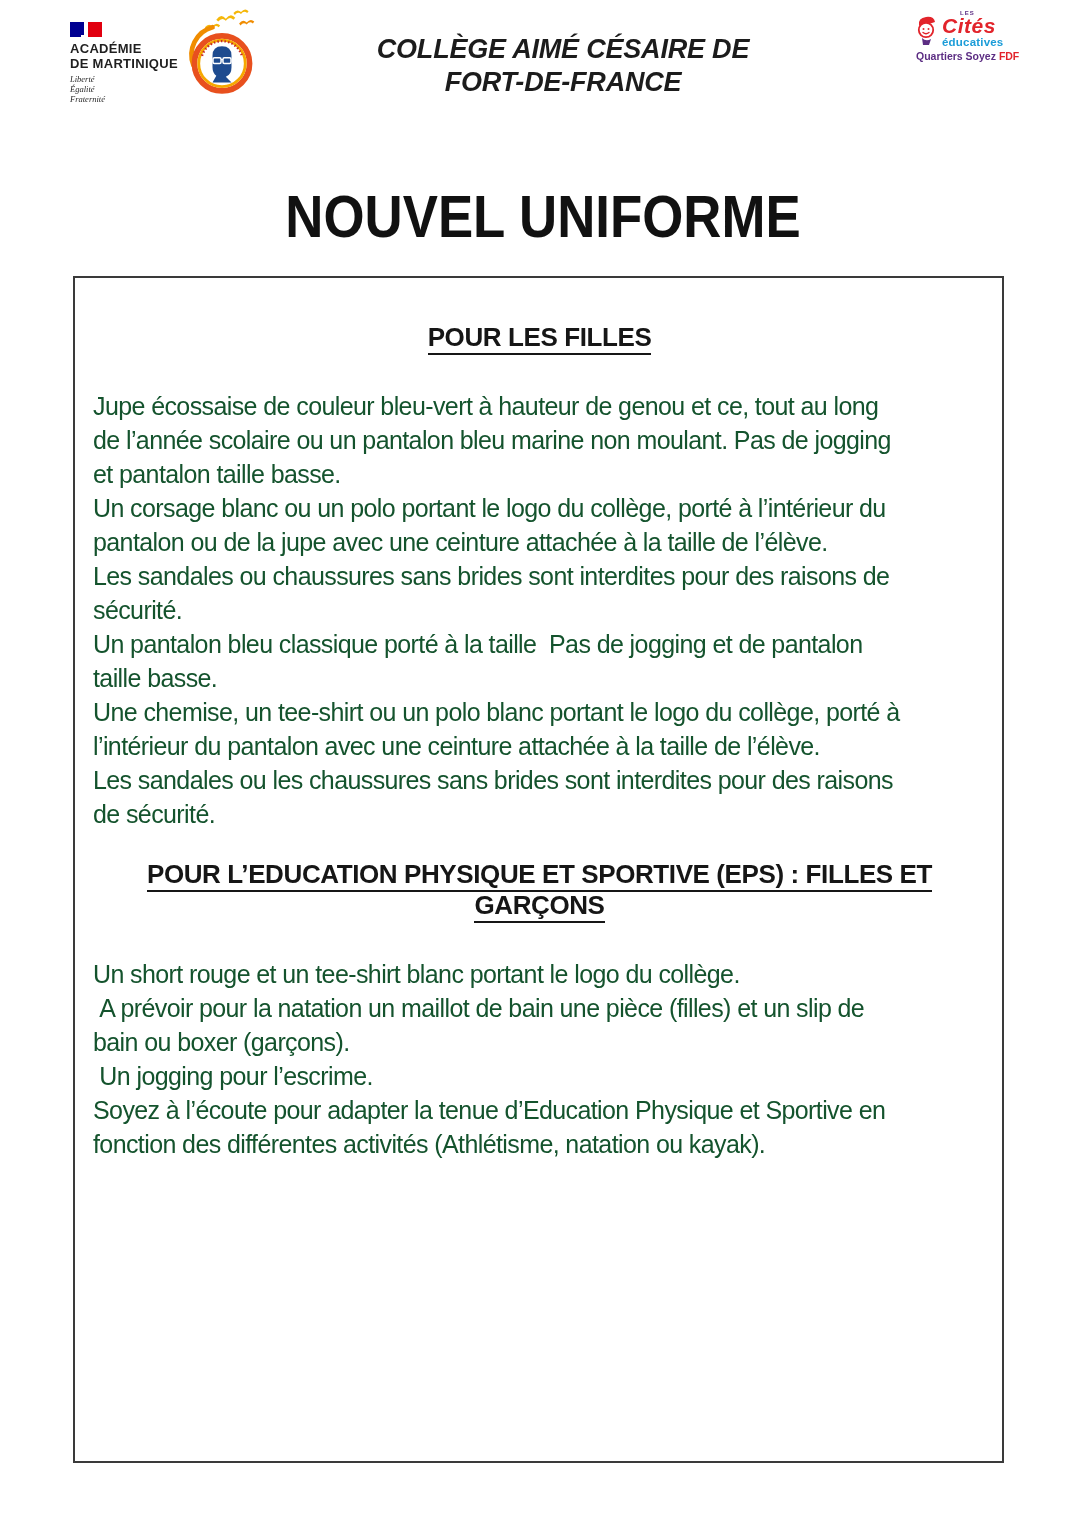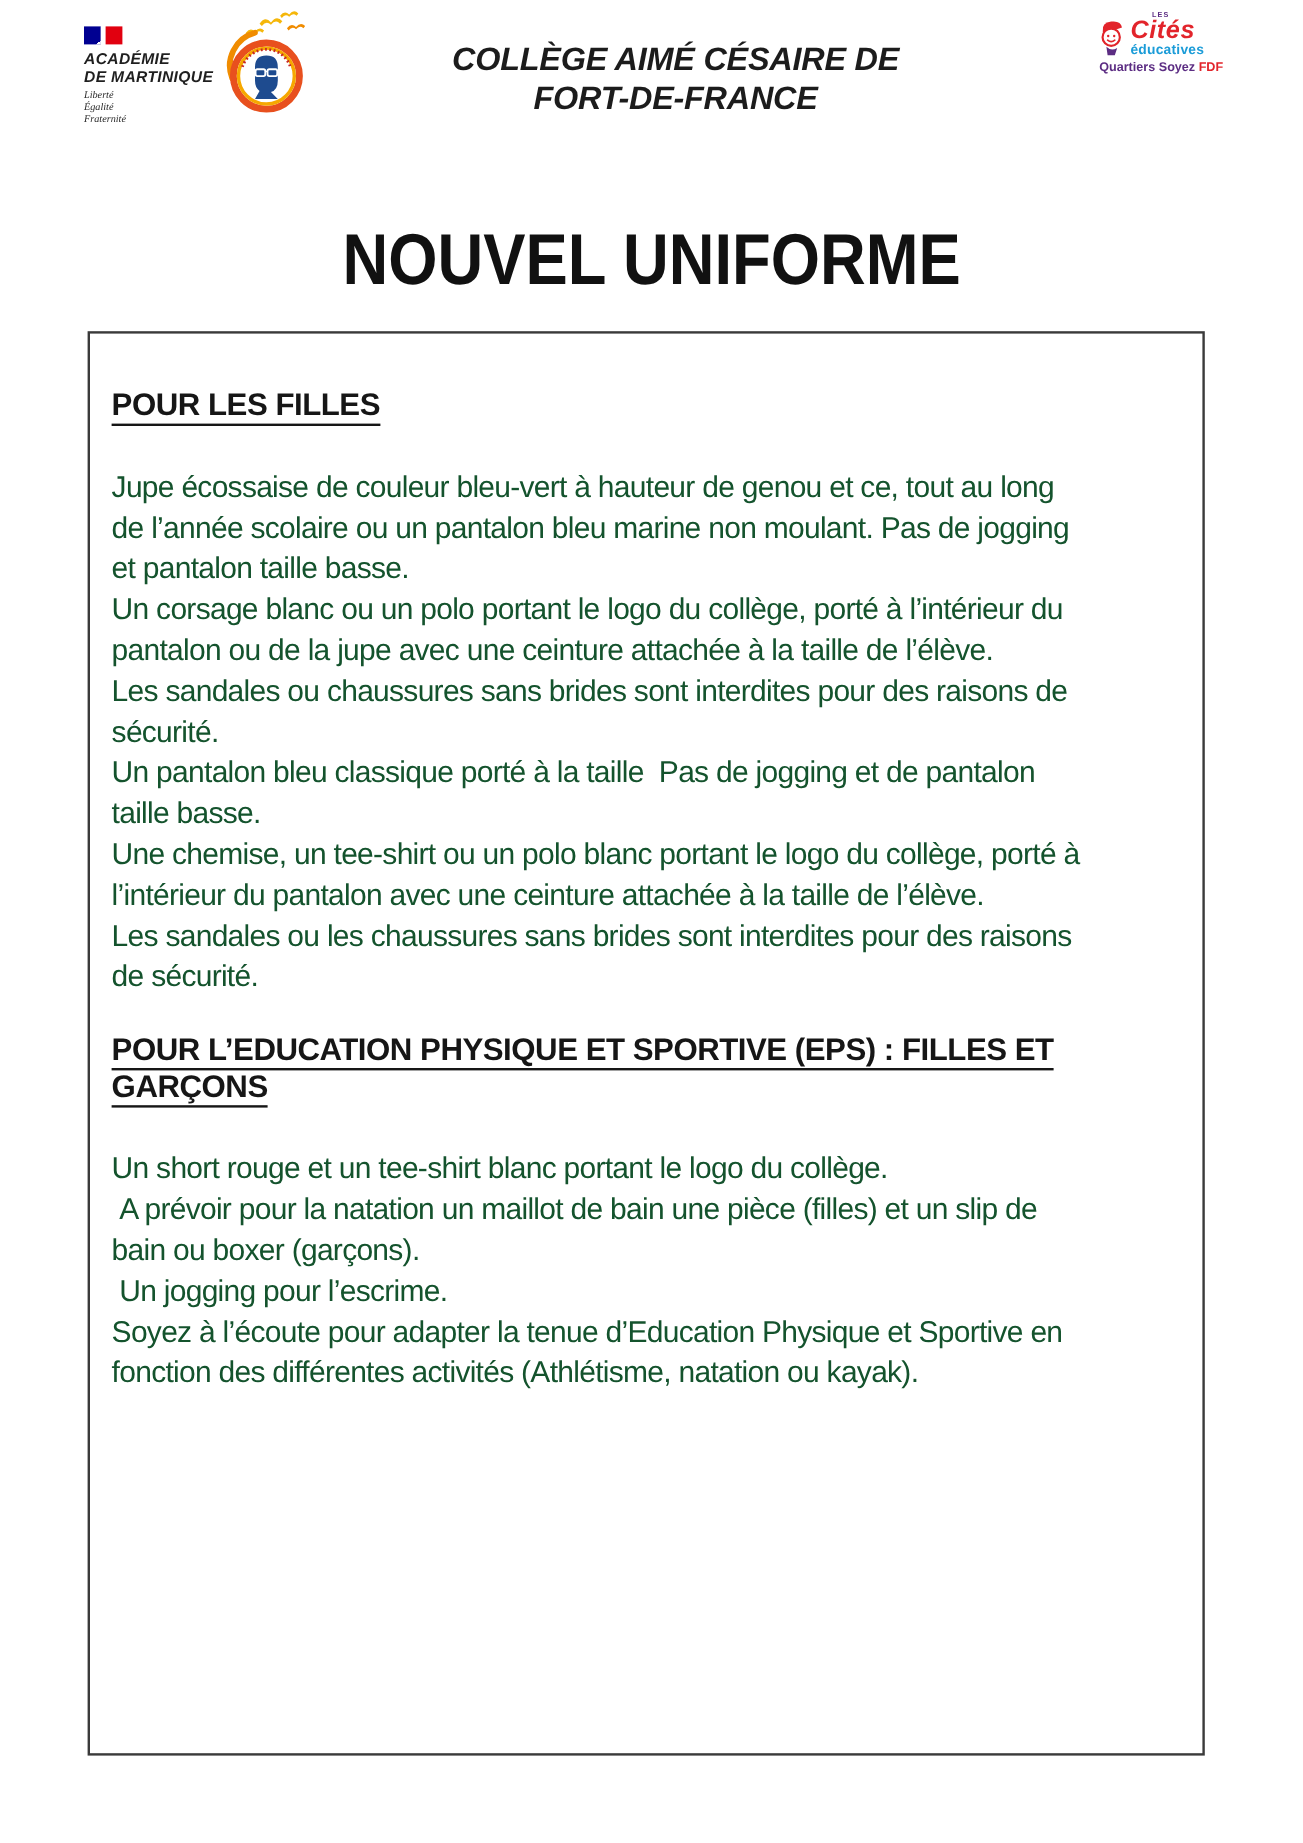--- a/index.html
+++ b/index.html
@@ -9,51 +9,51 @@
   }
 
   
   .academie { position:absolute; left:70px; top:22px; width:130px; }
   .flag { display:flex; width:34px; height:15px; margin-bottom:4px; }
   .f-blue { width:14px; height:15px; background:#000091;
             background-image:radial-gradient(circle at 100% 110%, #ffffff 0 4px, transparent 4px); }
   .f-white { width:4px; height:15px; background:#ffffff; }
   .f-red { width:14px; height:15px; background:#e1000f; }
   .academie-name { font-size:13px; font-weight:bold; line-height:15px;
-                   letter-spacing:.3px; white-space:pre-line; color:#1f1f1f;font-style:italic; }
+                   letter-spacing:.3px; white-space:pre-line; color:#1f1f1f; }
   .academie-motto { margin-top:3px; font-family:"Liberation Serif", serif; font-style:italic;
                     font-size:8.5px; line-height:10px; white-space:pre-line; color:#2a2a2a; }
 
   .cesaire-logo { position:absolute; left:184px; top:8px; }
 
   .school-name { position:absolute; left:0; right:0; top:33px; text-align:center;
                  font-size:27px; line-height:33px; font-style:italic; font-weight:600;
                  letter-spacing:-0.2px; white-space:pre-line; transform:translateX(20px); }
 
   .cites { position:absolute; left:916px; top:12px; width:100px; }
-  .cites-top { display:flex; align-items:flex-end; }
+  .cites-top { display:flex; align-items:center; }
   .cites-face { flex:0 0 auto; margin-top:2px; }
   .cites-text { position:relative; margin-left:2px; }
   .cites-les { position:absolute; top:-2px; left:18px; font-size:6px; font-weight:bold; color:#5c2d83; letter-spacing:1px; }
   .cites-main { font-size:21px; line-height:21px; font-weight:bold; font-style:italic;
                 color:#e2242b; margin-top:3px; letter-spacing:.5px; }
   .cites-edu { font-size:11.5px; font-weight:bold; color:#1b9cd8; line-height:12px; letter-spacing:.2px; }
   .cites-bottom { margin-top:2px; font-size:10.5px; font-weight:bold; color:#5c2d83; white-space:nowrap; }
   .cites-bottom .fdf { color:#e2242b;text-align:center; }
 
   
   .main-title { position:absolute; left:0; right:0; top:142px; text-align:center;
                 font-size:60px; font-weight:800; letter-spacing:0;
                 transform:scaleX(0.88); transform-origin:50% 50%; color:#111; }
 
   
   .content-box { position:absolute; left:73px; top:276px; width:931px; height:1187px;
                  border:2px solid #3a3a3a; box-sizing:border-box; padding:44px 16px 0 18px; }
 
-  .section-heading { font-size:26px; font-weight:bold;
+  .section-heading { text-align:center; font-size:26px; font-weight:bold;
                      letter-spacing:-0.4px; margin:28px 0 36px 0; color:#161616; }
   .section-heading.first { margin-top:0; }
   .section-heading .u { border-bottom:2px solid #161616; padding-bottom:1px; }
   .section-body { font-size:25px; line-height:34px; letter-spacing:-0.6px;
                   white-space:pre-wrap; color:#14532d; }
 </style>
 </head>
 <body>
 
 <div class="page">

